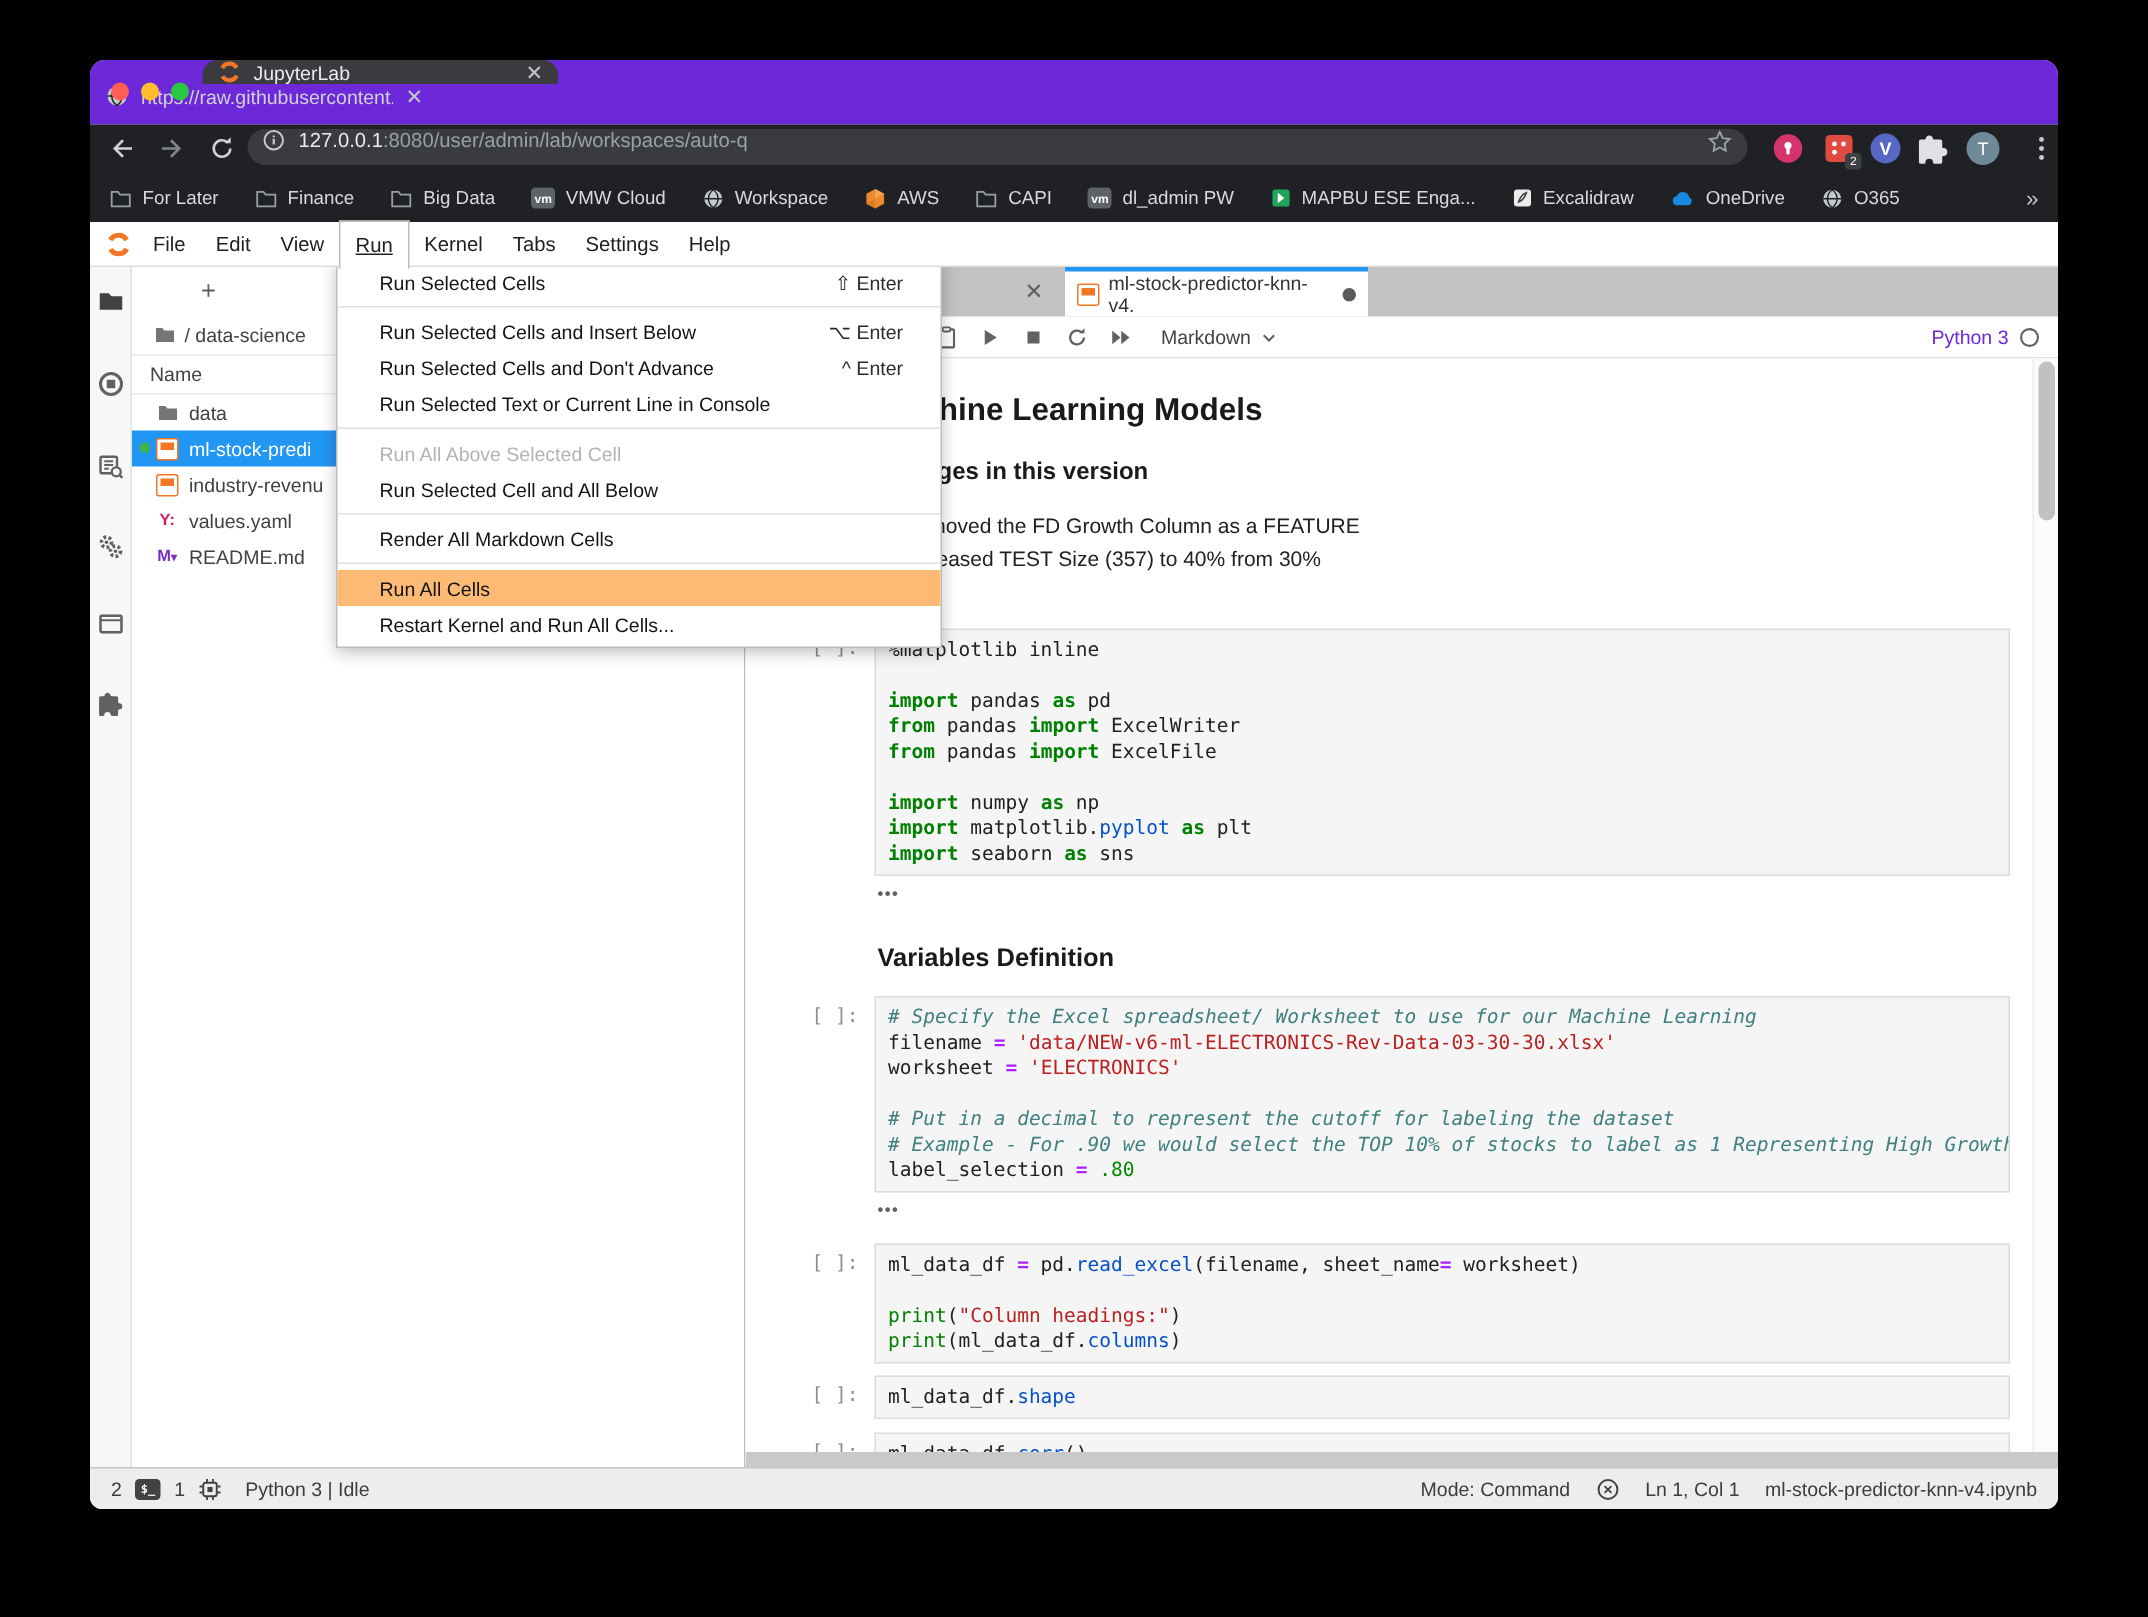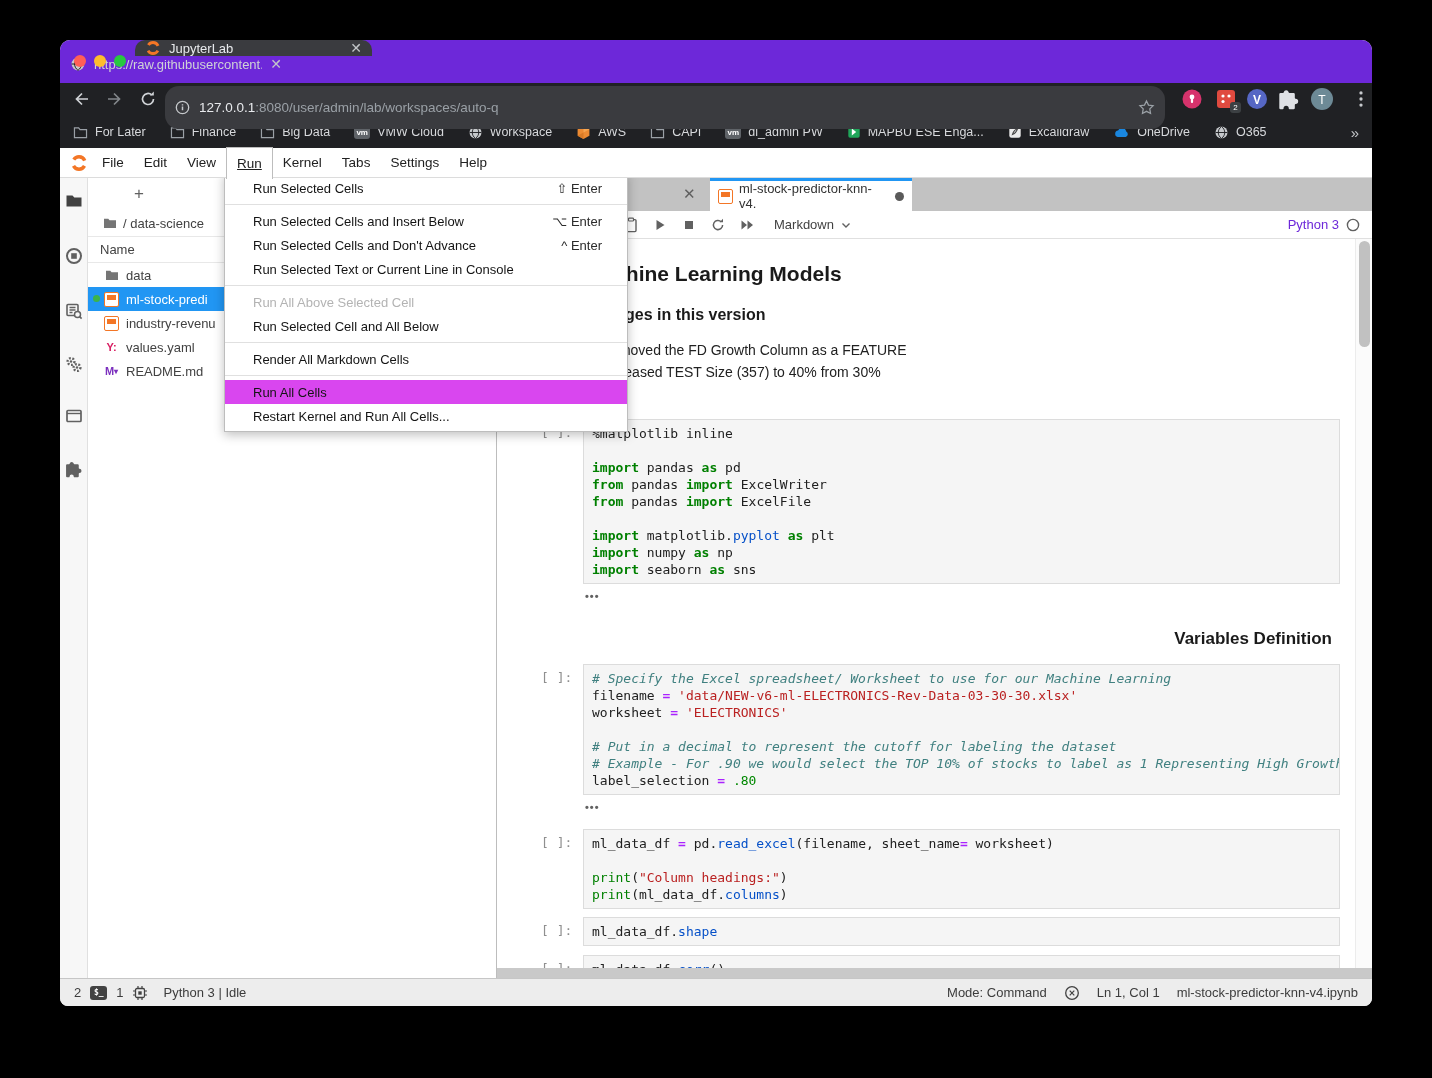--- a/index.html
+++ b/index.html
@@ -14,21 +14,21 @@
   .tab .fav{width:16px;height:16px;margin-right:8px;flex:0 0 auto;}
   .tab .ttl{white-space:nowrap;overflow:hidden;text-overflow:clip;flex:1;}
   .tab .x{margin-left:8px;color:#c3c6c9;font-size:14px;}
   .tab1{margin-left:75px;width:237px;background:#3a3b3f;color:#e8eaed;}
   .tab2{width:232px;color:#cfd2d6;}
   .tabdiv{width:1px;height:18px;background:#4a4b4e;margin-bottom:8px;}
   .newtab{color:#c3c6c9;font-size:20px;margin:0 0 8px 16px;line-height:1;}
 
   .btoolbar{height:33px;background:#202124;position:relative;}
   .navic{position:absolute;top:6px;width:20px;height:20px;}
-  .omnibox{position:absolute;left:105px;top:3px;width:1000px;height:43px;border-radius:14px;background:#3a3b3f;display:flex;align-items:center;padding:0 10px;box-sizing:border-box;}
+  .omnibox{position:absolute;left:105px;top:3px;width:1000px;height:24px;border-radius:14px;background:#3a3b3f;display:flex;align-items:flex-start;padding:0 10px;box-sizing:border-box;}
   .omnibox .url{font-size:13.5px;margin-left:9px;white-space:nowrap;}
   .url .host{color:#e8eaed;}
   .url .rest{color:#9aa0a6;}
   .omnibox .star{margin-left:auto;}
   .extic{position:absolute;top:5px;width:22px;height:22px;}
 
   .bookmarksbar{height:32px;background:#202124;display:flex;align-items:center;padding:0 13px;gap:24px;box-sizing:border-box;}
   .bm{display:flex;align-items:center;gap:7px;color:#d7d9dc;font-size:12.5px;white-space:nowrap;}
   .bm svg,.bm .badge{flex:0 0 auto;}
   .vmb{width:16px;height:14px;border-radius:3px;background:#5f6368;color:#fff;font-size:8px;font-weight:bold;display:flex;align-items:center;justify-content:center;}
@@ -69,21 +69,21 @@
   .kernelname{margin-left:auto;display:flex;align-items:center;gap:7px;padding-right:12px;font-size:13px;color:#6d28d9;}
 
   .nbarea{height:739px;position:relative;overflow:hidden;background:#fff;}
   .nbcontent{height:729px;overflow:hidden;}
   .hstrip{position:absolute;bottom:0;left:0;right:0;height:10px;background:#c9c9c9;z-index:5;}
   .sbtrack{position:absolute;right:0;top:0;width:16px;height:729px;background:#fbfbfb;border-left:1px solid #ececec;z-index:4;}
   .sbthumb{position:absolute;right:2px;top:2px;width:11px;height:106px;background:#c1c1c1;border-radius:6px;}
 
   .nbcontent h1{margin:21px 40px 0 88px;font-size:21px;line-height:27px;color:#1a1a1a;font-weight:bold;}
   .nbcontent h3{margin:18px 40px 0 88px;font-size:16px;line-height:20px;color:#1a1a1a;font-weight:bold;}
-  .nbcontent h2{margin:26px 40px 0 88px;font-size:17px;line-height:22px;color:#1a1a1a;font-weight:bold;text-align:right;}
+  .nbcontent h2{margin:26px 40px 0 88px;font-size:17px;line-height:22px;color:#1a1a1a;font-weight:bold;}
   .mdlist{margin:14px 40px 0 88px;padding-left:16px;font-size:14px;color:#212121;}
   .mdlist li{line-height:22px;}
   .cellrow{position:relative;margin:0 32px 0 86px;}
   .cellrow .prompt{position:absolute;left:-42px;top:6px;font:13px "DejaVu Sans Mono",monospace;color:#8f8f8f;white-space:pre;}
   .codecell{background:#f5f5f5;border:1px solid #dcdcdc;padding:5px 8px;box-sizing:border-box;font:13px/17px "DejaVu Sans Mono",monospace;color:#212121;overflow:hidden;}
   .cm-line{white-space:pre;}
   .tk-kw{color:#008000;font-weight:bold;}
   .tk-bi{color:#008000;}
   .tk-str{color:#ba2121;}
   .tk-com{color:#408080;font-style:italic;}
@@ -92,21 +92,21 @@
   .tk-prop{color:#0550c8;}
   .tk-plain{color:#212121;}
   .dots{margin:6px 0 0 88px;height:12px;font-size:11px;font-weight:bold;color:#616161;letter-spacing:1px;line-height:12px;}
   .mt36{margin-top:36px;} .mt14{margin-top:14px;} .mt16{margin-top:16px;} .mt8{margin-top:8px;} .mt9{margin-top:9px;}
 
   
   .runmenu{position:absolute;left:164px;top:132px;width:402px;background:#fff;border:1px solid #bdbdbd;box-shadow:0 3px 10px rgba(0,0,0,.25);padding:3px 0;z-index:40;}
   .mitem{height:24px;display:flex;align-items:center;padding:0 25px 0 28px;font-size:13px;color:#141414;}
   .mitem .sc{margin-left:auto;color:#2b2b2b;}
   .mitem.disabled{color:#b3b3b3;}
-  .mitem.hover{background:#d946ef;}
+  .mitem.hover{background:#fdba74;}
   .msep{height:1px;background:#e0e0e0;margin:4px 0;}
 
   
   .jstatus{height:28px;background:#ededed;border-top:1px solid #c6c6c6;display:flex;align-items:center;font-size:13px;color:#3c3c3c;padding:0 14px;box-sizing:border-box;gap:9px;}
   .termbox{width:17px;height:14px;background:#424242;border-radius:3px;color:#fff;font:bold 8px "DejaVu Sans Mono",monospace;display:flex;align-items:center;justify-content:center;}
   .statusright{margin-left:auto;display:flex;align-items:center;gap:17px;}
 </style>
 </head>
 <body>
 
@@ -407,22 +407,22 @@
 
           <div class="cellrow mt36">
             <span class="prompt">[ ]:</span>
             <div class="codecell">
                 <div class="cm-line"><span class="tk-plain">%matplotlib inline</span></div>
                 <div class="cm-line">&nbsp;</div>
                 <div class="cm-line"><span class="tk-kw">import</span><span class="tk-plain"> pandas </span><span class="tk-kw">as</span><span class="tk-plain"> pd</span></div>
                 <div class="cm-line"><span class="tk-kw">from</span><span class="tk-plain"> pandas </span><span class="tk-kw">import</span><span class="tk-plain"> ExcelWriter</span></div>
                 <div class="cm-line"><span class="tk-kw">from</span><span class="tk-plain"> pandas </span><span class="tk-kw">import</span><span class="tk-plain"> ExcelFile</span></div>
                 <div class="cm-line">&nbsp;</div>
+                <div class="cm-line"><span class="tk-kw">import</span><span class="tk-plain"> numpy </span><span class="tk-kw">as</span><span class="tk-plain"> np</span></div>
                 <div class="cm-line"><span class="tk-kw">import</span><span class="tk-plain"> matplotlib.</span><span class="tk-prop">pyplot</span><span class="tk-plain"> </span><span class="tk-kw">as</span><span class="tk-plain"> plt</span></div>
-                <div class="cm-line"><span class="tk-kw">import</span><span class="tk-plain"> numpy </span><span class="tk-kw">as</span><span class="tk-plain"> np</span></div>
                 <div class="cm-line"><span class="tk-kw">import</span><span class="tk-plain"> seaborn </span><span class="tk-kw">as</span><span class="tk-plain"> sns</span></div>
               </div>
           </div>
           <div class="dots">•••</div>
 
           <h2>Variables Definition</h2>
 
           <div class="cellrow mt14">
             <span class="prompt">[ ]:</span>
             <div class="codecell">

